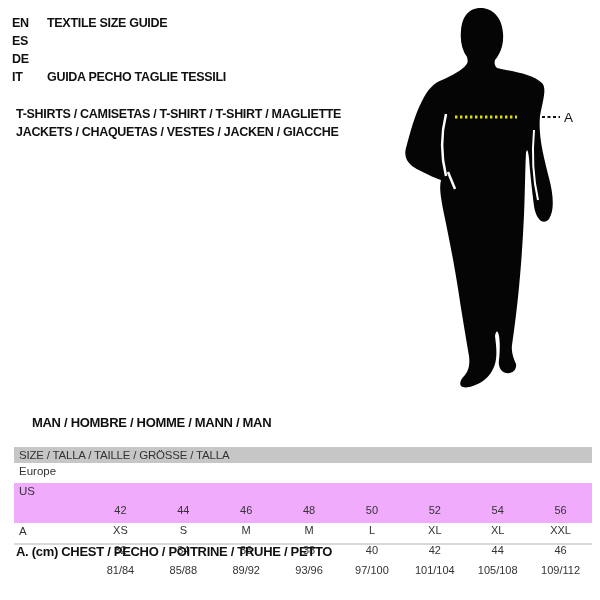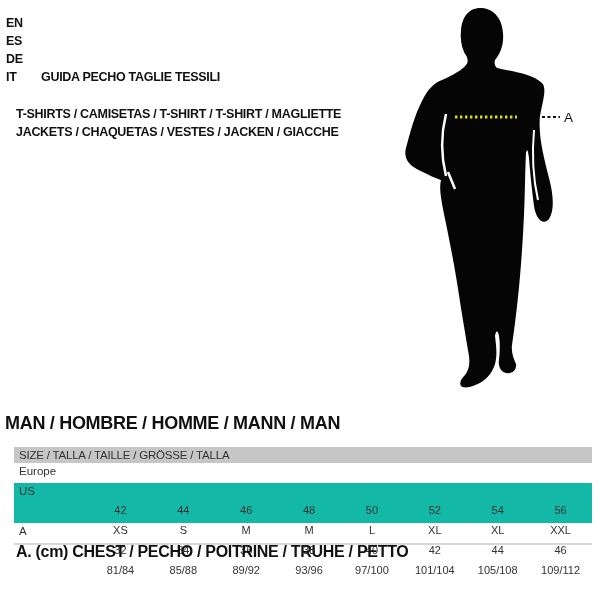--- a/index.html
+++ b/index.html
@@ -1,53 +1,54 @@
 <!DOCTYPE html>
 <html><head>
 <meta charset="utf-8">
 <style>
   html,body{margin:0;padding:0;}
   body{width:600px;height:600px;background:#ffffff;position:relative;overflow:hidden;
        font-family:"Liberation Sans","DejaVu Sans",sans-serif;color:#111;}
   .abs{position:absolute;}
 
   
-  .lang-list{left:6px;top:14px;width:330px;}
+  .lang-list{left:12px;top:14px;width:330px;}
   .lang-row{display:flex;height:18px;line-height:18px;font-size:12.5px;font-weight:700;letter-spacing:-0.3px;}
   .lang-code{width:35px;flex:0 0 35px;}
   .lang-label{flex:1;white-space:nowrap;}
 
   
   .categories{left:16px;top:105px;width:400px;font-size:12.5px;font-weight:700;letter-spacing:-0.3px;}
   .categories div{height:18px;line-height:18px;white-space:nowrap;}
 
   
   .figure-svg{left:0;top:0;width:600px;height:600px;}
 
   
-  .section-title{left:5px;top:414px;height:18px;line-height:18px;font-size:18px;font-weight:700;letter-spacing:-0.3px;}
+  .section-title{left:32px;top:414px;height:18px;line-height:18px;font-size:13px;font-weight:700;letter-spacing:-0.3px;}
 
   
   .size-table{left:14px;top:447px;width:578px;border-bottom:2px solid #d8d8d8;}
   .st-header{height:16px;line-height:16px;background:#c6c6c6;font-size:11.5px;color:#333;
              padding-left:5px;letter-spacing:-0.2px;white-space:nowrap;}
   .st-row{display:flex;height:20px;line-height:16px;font-size:11px;color:#333;}
-  .st-row.shaded{background:#14b8a6;justify-content:center;}
+  .st-row.shaded{background:#f0abfc;justify-content:center;}
   .st-label{flex:0 0 70px;width:70px;padding-left:5px;text-align:left;font-size:11.5px;}
   .st-cell{flex:1;text-align:center;white-space:nowrap;margin-top:39px;}
 
   
-  .footnote{left:16px;top:543px;height:18px;line-height:18px;font-size:16px;font-weight:700;letter-spacing:-0.3px;}
+  .footnote{left:16px;top:543px;height:18px;line-height:18px;font-size:13px;font-weight:700;letter-spacing:-0.3px;}
 </style>
 </head>
 <body>
 
 <div class="abs lang-list">
   <div class="lang-row">
     <span class="lang-code">EN</span>
+    <span class="lang-label">TEXTILE SIZE GUIDE</span>
   </div>
   <div class="lang-row">
     <span class="lang-code">ES</span>
   </div>
   <div class="lang-row">
     <span class="lang-code">DE</span>
   </div>
   <div class="lang-row">
     <span class="lang-code">IT</span>
     <span class="lang-label">GUIDA PECHO TAGLIE TESSILI</span>

